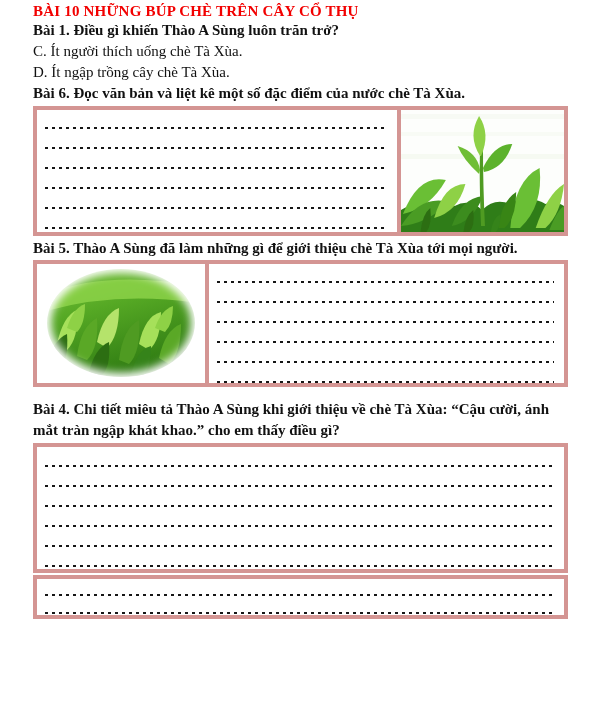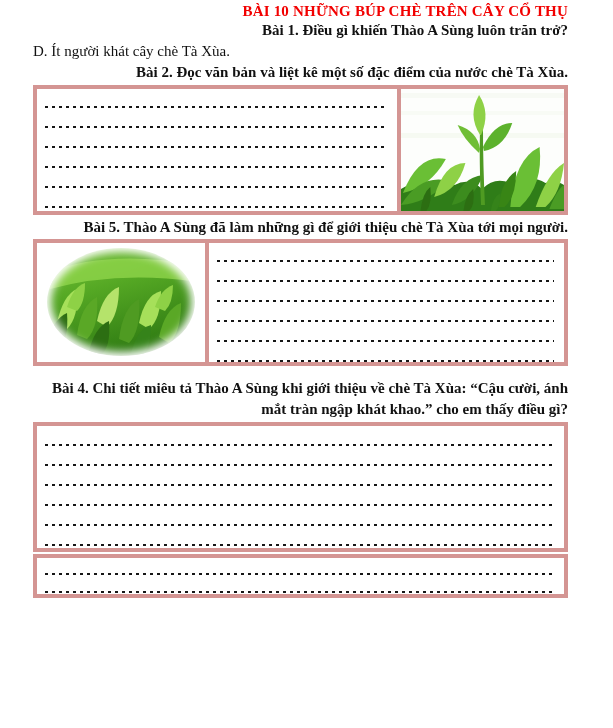--- a/index.html
+++ b/index.html
@@ -9,25 +9,25 @@
   }
   *{box-sizing:border-box;margin:0;padding:0;}
   html,body{background:#ffffff;}
   body{
     width:613px;height:728px;overflow:hidden;
     font-family:"Liberation Serif","DejaVu Serif",serif;
     font-size:15px;color:#111;
   }
   .page{padding:2px 45px 0 33px;}
   .doc-title{
-    text-align:right;font-weight:bold;color:var(--accent-red);
+    text-align:left;font-weight:bold;color:var(--accent-red);
     line-height:18px;font-size:15px;letter-spacing:.2px;
   }
   .subtitle{font-weight:bold;color:var(--accent-blue);line-height:21px;}
-  .q-label{font-weight:bold;line-height:21px;text-align:right;}
+  .q-label{font-weight:bold;line-height:21px;}
   .option{line-height:21px;}
   .answer-box{
     border:4px solid var(--border-pink);
     margin:2px 0 2px 0;
     display:flex;
     background:#fff;
   }
   .box-q2{height:130px;}
   .box-q3{height:127px;margin-top:1px;}
   .box-q4{height:130px;display:block;padding:6px 8px 0 8px;}
@@ -54,23 +54,24 @@
 </style>
 </head>
 <body>
 
 <div class="page">
 
   <div class="doc-title">BÀI 10 NHỮNG BÚP CHÈ TRÊN CÂY CỔ THỤ</div>
 
 
   <div class="q-label">Bài 1. Điều gì khiến Thào A Sùng luôn trăn trở?</div>
-  <div class="option">D. Ít người khát cây chè Tà Xùa.</div>
+  <div class="option">C. Ít người thích uống chè Tà Xùa.</div>
+  <div class="option">D. Ít ngập trồng cây chè Tà Xùa.</div>
 
-  <div class="q-label">Bài 2. Đọc văn bản và liệt kê một số đặc điểm của nước chè Tà Xùa.</div>
+  <div class="q-label">Bài 6. Đọc văn bản và liệt kê một số đặc điểm của nước chè Tà Xùa.</div>
 
   <div class="answer-box box-q2">
     <div class="lines-cell">
         <div class="dotline"></div>
         <div class="dotline"></div>
         <div class="dotline"></div>
         <div class="dotline"></div>
         <div class="dotline"></div>
         <div class="dotline"></div>
       </div>

